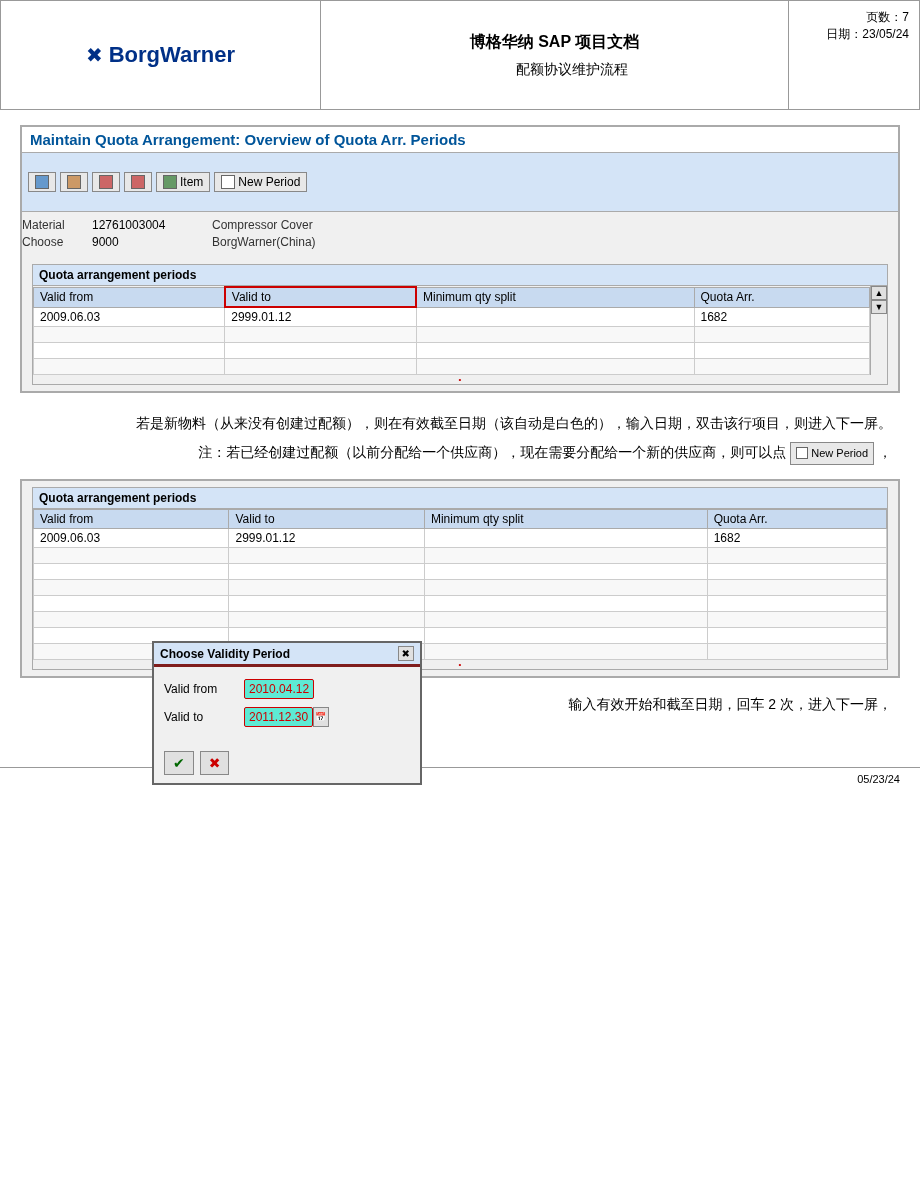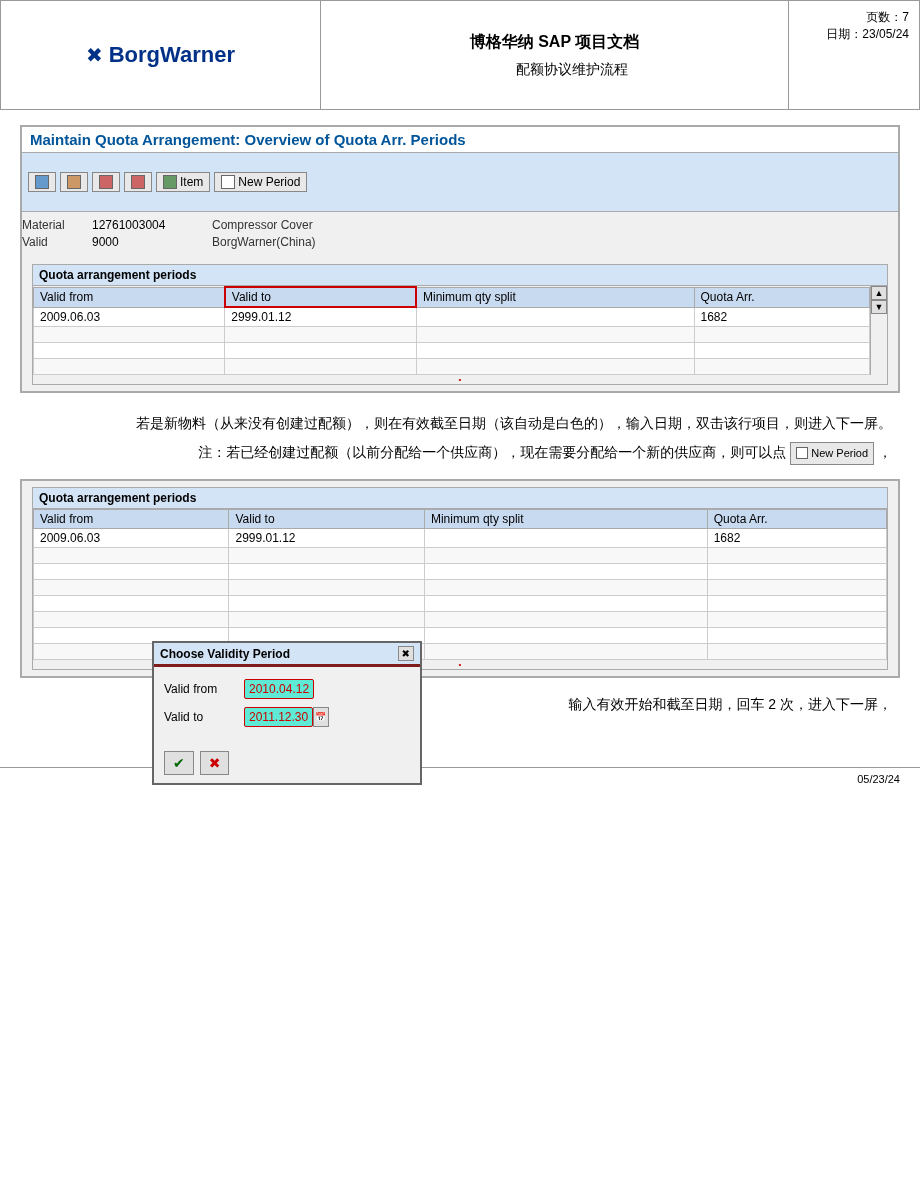--- a/index.html
+++ b/index.html
@@ -398,21 +398,21 @@
       </button>
     </div>
 
     <div class="sap-form">
       <div class="sap-form-row">
         <span class="sap-form-label">Material</span>
         <span class="sap-form-value">12761003004</span>
         <span class="sap-form-desc">Compressor Cover</span>
       </div>
       <div class="sap-form-row">
-        <span class="sap-form-label">Valid</span>
+        <span class="sap-form-label">Choose</span>
         <span class="sap-form-value">9000</span>
         <span class="sap-form-desc">BorgWarner(China)</span>
       </div>
     </div>
 
     <div class="sap-table-wrapper">
       <div class="sap-table-title">Quota arrangement periods</div>
       <div class="sap-table-container">
         <table class="sap-table">
           <thead>

